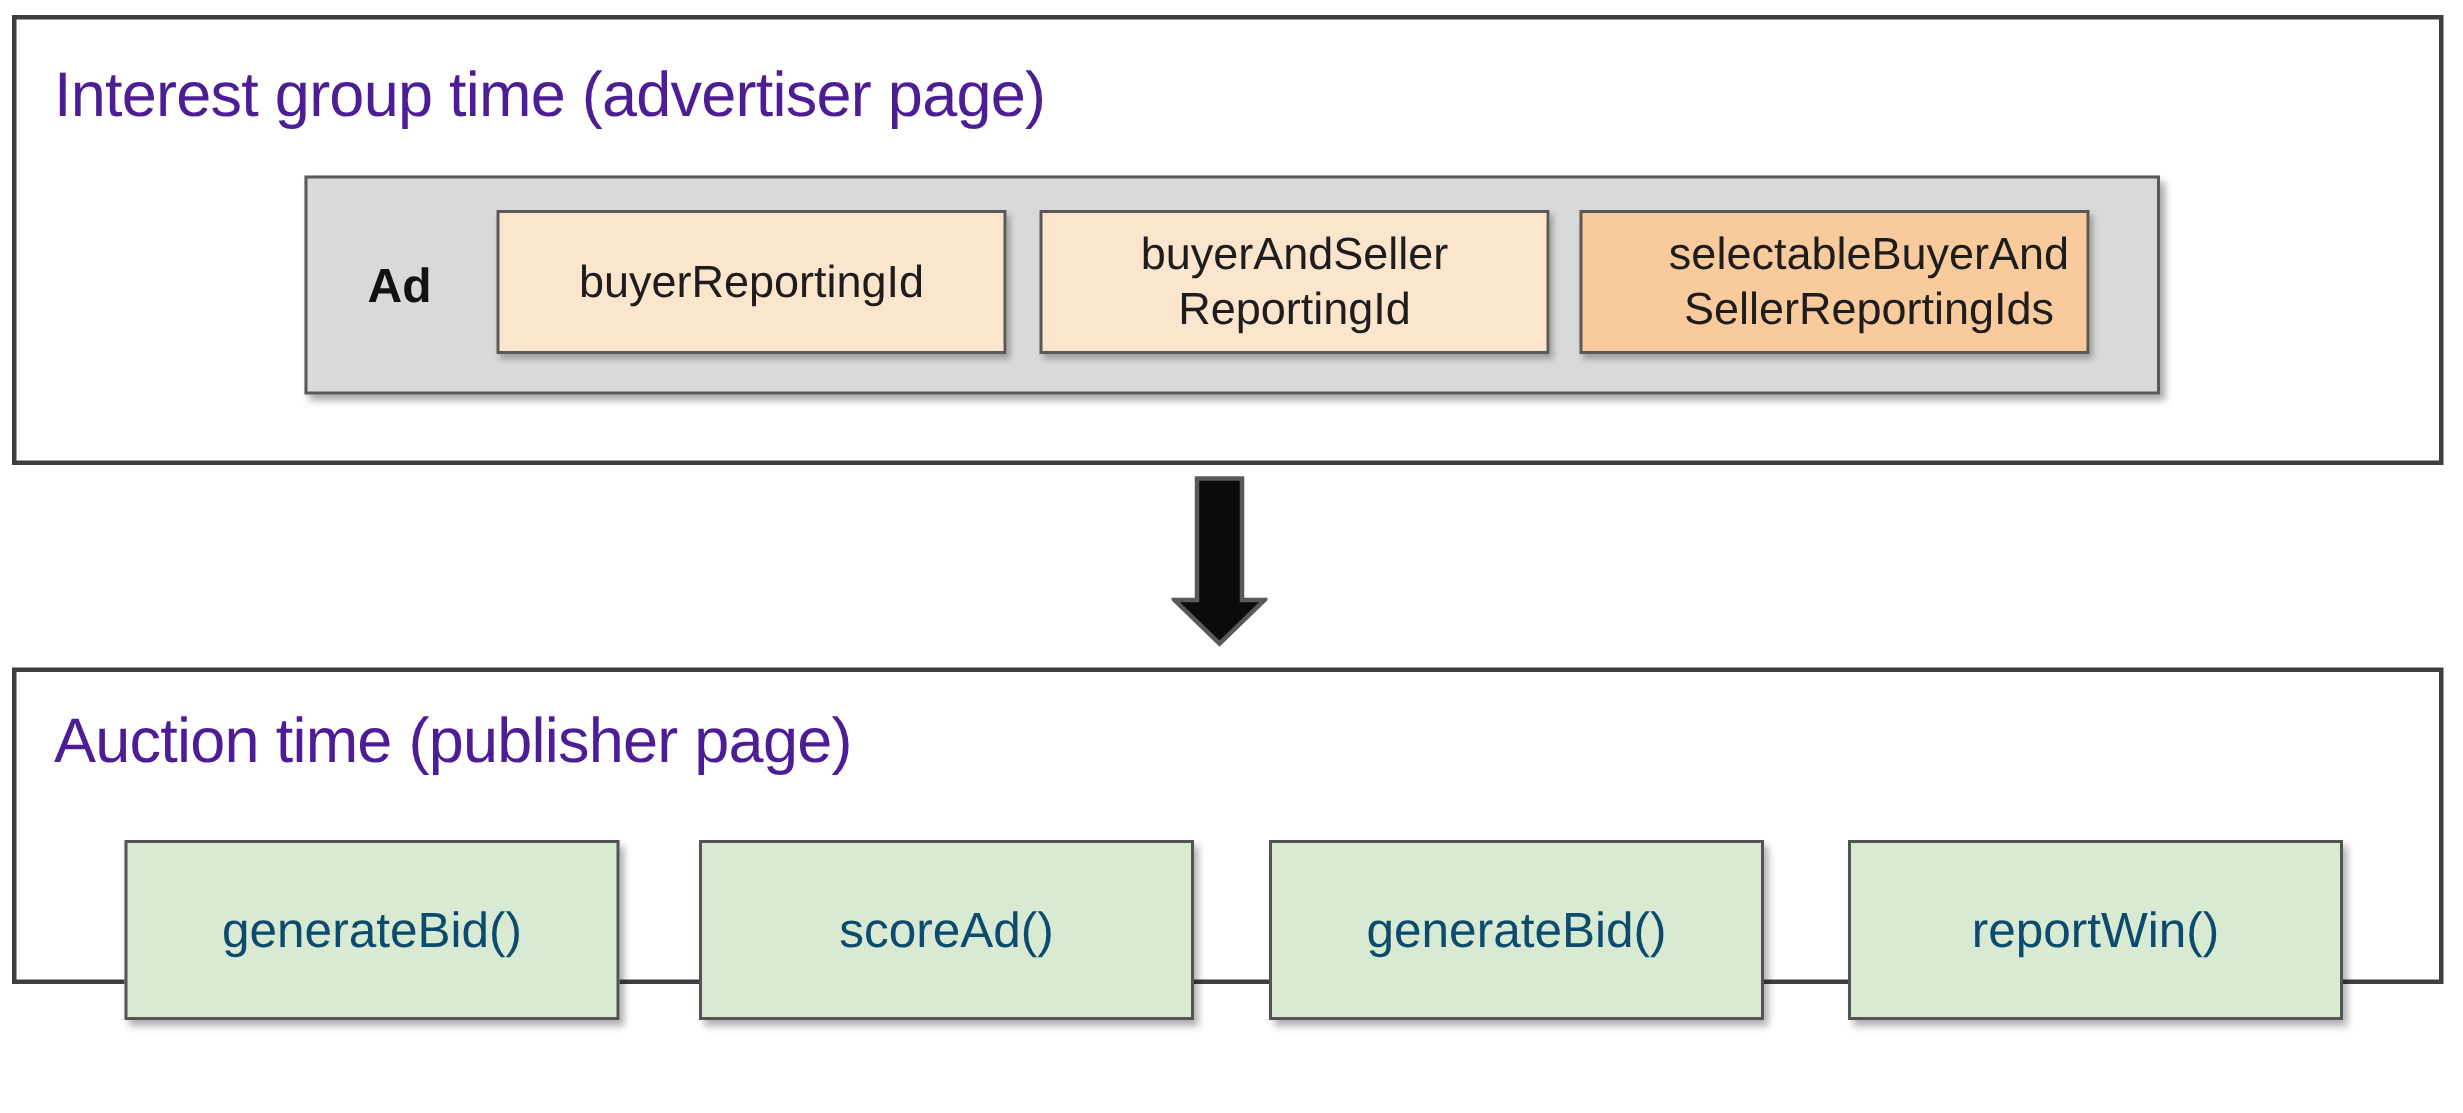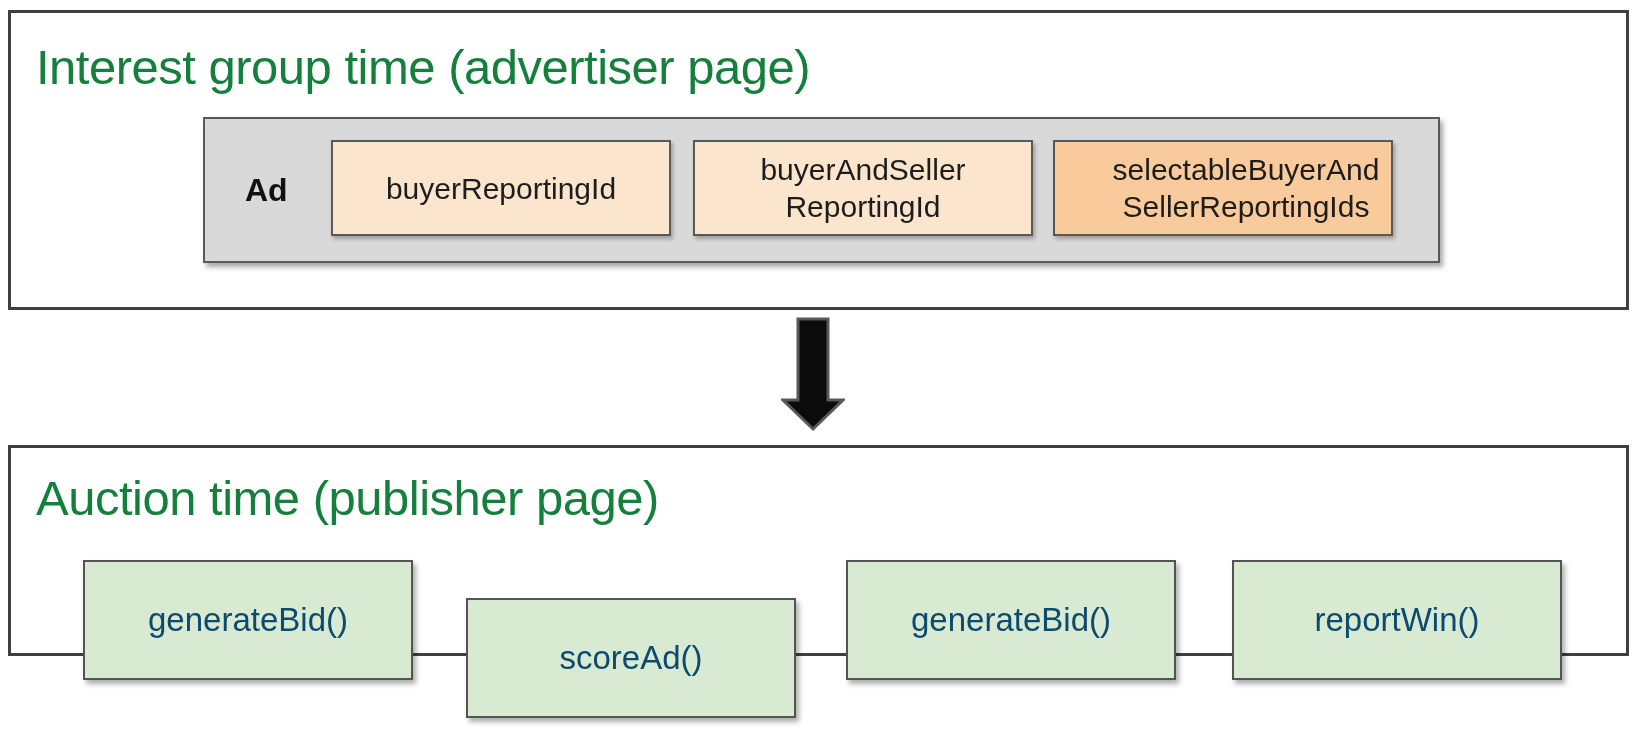--- a/index.html
+++ b/index.html
@@ -20,23 +20,23 @@
     left: 8px;
     width: 1621px;
     border: 3px solid #3f3f3f;
     background: #ffffff;
     box-sizing: border-box;
   }
   #section-top { top: 10px; height: 300px; }
   #section-bottom { top: 445px; height: 211px; }
   .section-title {
     position: absolute;
-    font-size: 49px;
+    font-size: 42px;
     letter-spacing: -0.5px;
-    color: #15803d;
+    color: #4c1d95;
     white-space: nowrap;
   }
   #title-top { left: 25px; top: 26px; }
   #title-bottom { left: 25px; top: 22px; }
   #ad-container {
     position: absolute;
     left: 192px;  
     top: 104px;   
     width: 1237px;
     height: 146px;
@@ -94,21 +94,21 @@
     border: 2px solid #545454;
     box-sizing: border-box;
     box-shadow: 3px 4px 5px rgba(0,0,0,0.32);
     display: flex;
     align-items: center;
     justify-content: center;
     font-size: 33px;
     color: #0c4a6e;
   }
   #fn-1 { left: 72px; }   
-  #fn-2 { left: 455px; margin-top: 38px; }
+  #fn-2 { left: 455px; }
   #fn-3 { left: 835px; }
   #fn-4 { left: 1221px; }
 </style>
 </head>
 <body>
 
 <div id="stage">
 
   <div class="section" id="section-top">
     <div class="section-title" id="title-top">Interest group time (advertiser page)</div>

